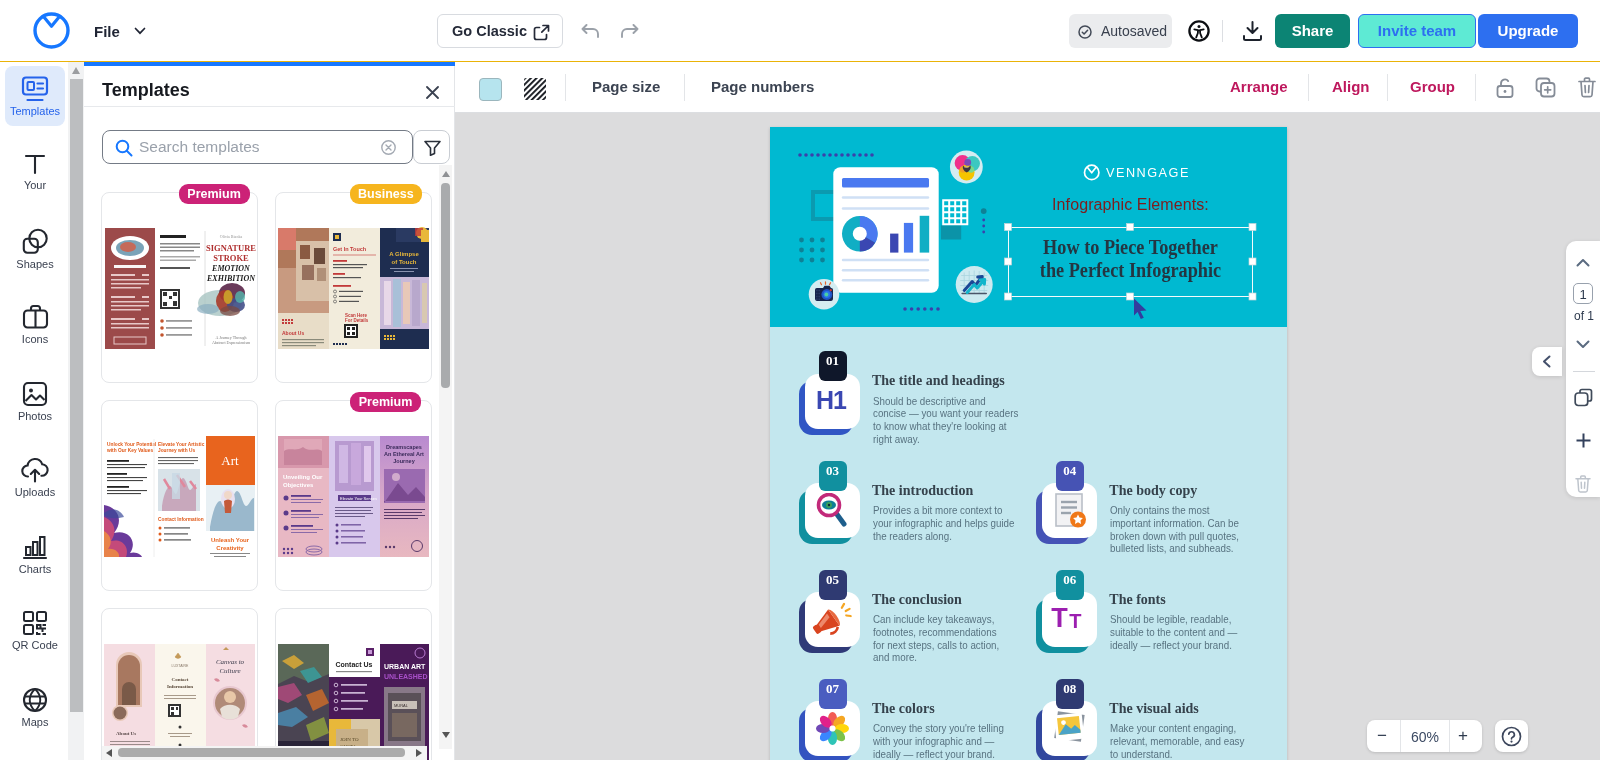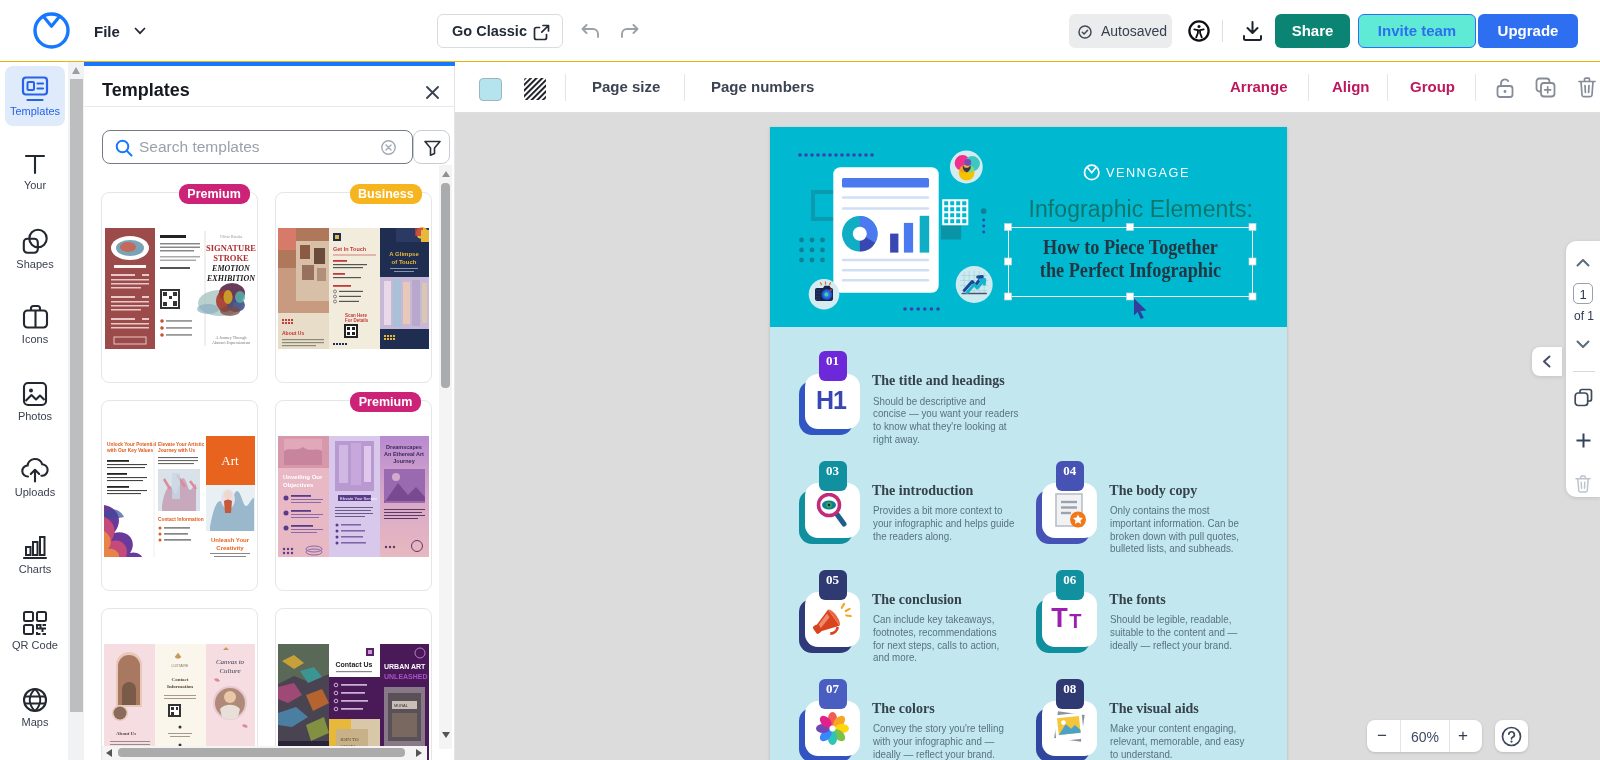--- a/index.html
+++ b/index.html
@@ -787,21 +787,21 @@
           <path d="M-10 6 L-2 -3 L1 1 L8 -8 M8 -8 l-4.5 .5 M8 -8 l-.2 4.6" fill="none" stroke="#1b4796" stroke-width="3" stroke-linecap="round" stroke-linejoin="round"></path>
           <path d="M-7 8 L0 0 L3 3.5 L10.5 -5 M10.5 -5 l-4.6 .4 M10.5 -5 l-.3 4.6" fill="none" stroke="#12b5cb" stroke-width="3" stroke-linecap="round" stroke-linejoin="round"></path>
         </g>
 
         <g transform="translate(321.7,45.4)">
           <circle r="7.2" fill="none" stroke="#fff" stroke-width="1.7"></circle>
           <path d="M-4.6 -5.4 L0 0.4 L4.6 -5.4" fill="none" stroke="#fff" stroke-width="1.7" stroke-linejoin="round"></path>
         </g>
         <text x="336" y="49.5" font-family="Liberation Sans, sans-serif" font-size="12.7" letter-spacing="1.5" fill="#fff">VENNGAGE</text>
       </svg>
-      <div class="abs" style="left:238px;top:69px;width:245px;text-align:right;font-size:23px;color:#0f766e;letter-spacing:.1px">Infographic Elements:</div>
+      <div class="abs" style="left:238px;top:69px;width:245px;text-align:center;font-size:16px;color:#7f1d1d;letter-spacing:.1px">Infographic Elements:</div>
 
       <div class="abs" style="left:238px;top:100px;width:245px;height:70px;border:1.5px solid #f4fbfc;z-index:2"></div>
       <div class="abs" style="left:238px;top:108.5px;width:245px;text-align:center;font-family:'Liberation Serif',serif;font-weight:700;font-size:20.5px;line-height:23.6px;color:#243642;z-index:2;transform:scaleX(.89)">How to Piece Together<br>the Perfect Infographic</div>
       <svg class="abs" style="left:234px;top:96px;z-index:3" width="253" height="78" viewBox="0 0 253 78">
         <g fill="#fff" stroke="#c3d4d8" stroke-width=".7">
           <rect x="0.5" y="0.5" width="7" height="7"></rect>
             <rect x="122.5" y="0.5" width="7" height="7"></rect>
             <rect x="245" y="0.5" width="7" height="7"></rect>
           <rect x="0.5" y="35" width="7" height="7"></rect>
             <rect x="245" y="35" width="7" height="7"></rect>
@@ -812,21 +812,21 @@
       </svg>
       <svg class="abs" style="left:361px;top:171px;z-index:4" width="18" height="21" viewBox="0 0 18 21">
         <path d="M3 0.5 L15.5 12.5 L9.3 13 L12.8 19.8 L9.8 21 L6.6 14 L3 17.5 Z" fill="#333d9e"></path>
       </svg>
 
       <div class="item" style="left:36px;top:224px">
         <div class="shadowcard" style="background:#3056c4"></div>
         <div class="iconcard">
             <div class="abs" style="left:11px;top:12px;font-weight:700;font-size:25px;color:#3a47b2;letter-spacing:-1px">H1</div>
           </div>
-        <div class="tab" style="background:#6d28d9">01</div>
+        <div class="tab" style="background:#0f172a">01</div>
         <div class="ttl">The title and headings</div>
         <div class="dsc">Should be descriptive and<br>concise — you want your readers<br>to know what they're looking at<br>right away.</div>
       </div>
       <div class="item" style="left:36px;top:333.5px">
         <div class="shadowcard" style="background:#10909f"></div>
         <div class="iconcard">
           <svg class="abs" style="left:11px;top:10px" width="34" height="36" viewBox="0 0 34 36">
             <line x1="20" y1="20" x2="28" y2="31" stroke="#1d5e8c" stroke-width="5" stroke-linecap="round"></line>
             <circle cx="13" cy="12" r="10.5" fill="#fff" stroke="#c22a7a" stroke-width="3.6"></circle>
             <ellipse cx="13" cy="12" rx="7" ry="4.6" fill="#0e7f95"></ellipse>

